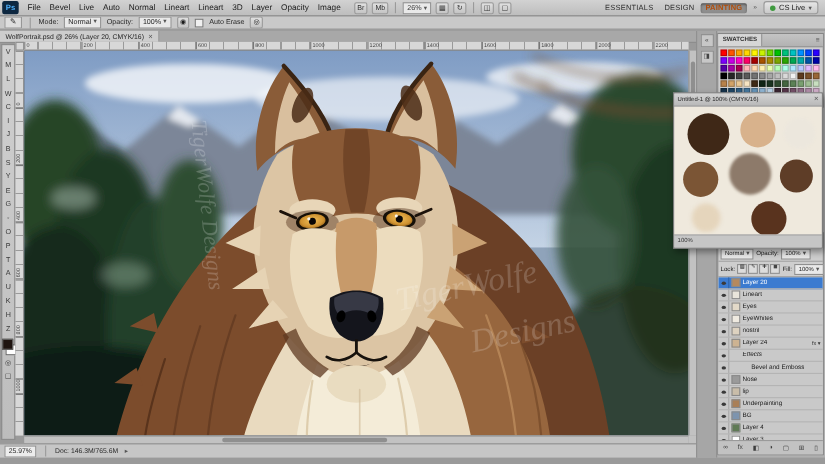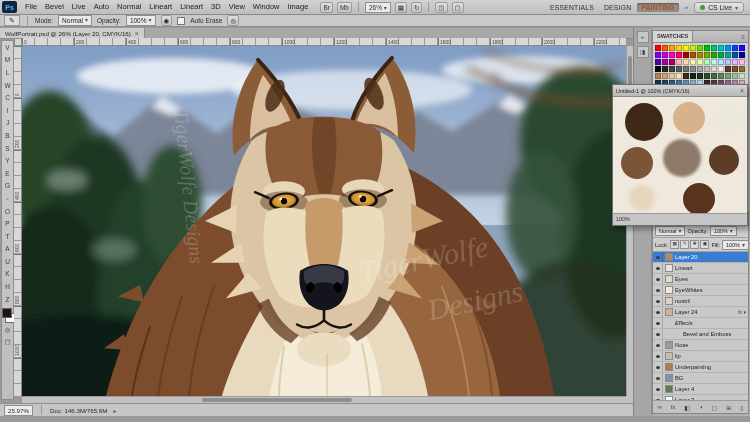--- a/index.html
+++ b/index.html
@@ -130,22 +130,22 @@
     <div style="display:flex;">
 
     <span class="menu-item">File</span>
         <span class="menu-item">Bevel</span>
         <span class="menu-item">Live</span>
         <span class="menu-item">Auto</span>
         <span class="menu-item">Normal</span>
         <span class="menu-item">Lineart</span>
         <span class="menu-item">Lineart</span>
         <span class="menu-item">3D</span>
-        <span class="menu-item">View</span>
-        <span class="menu-item">Window</span>
+        <span class="menu-item">Layer</span>
+        <span class="menu-item">Opacity</span>
         <span class="menu-item">Image</span>
       </div>
     <div class="appbar">
       <span class="abicon">Br</span>
       <span class="abicon">Mb</span>
       <span class="sep"></span>
       <span class="zoombox"><span>26%</span> <span class="caret">▾</span></span>
       <span class="abicon">▦</span>
       <span class="abicon">↻</span>
       <span class="sep"></span>

